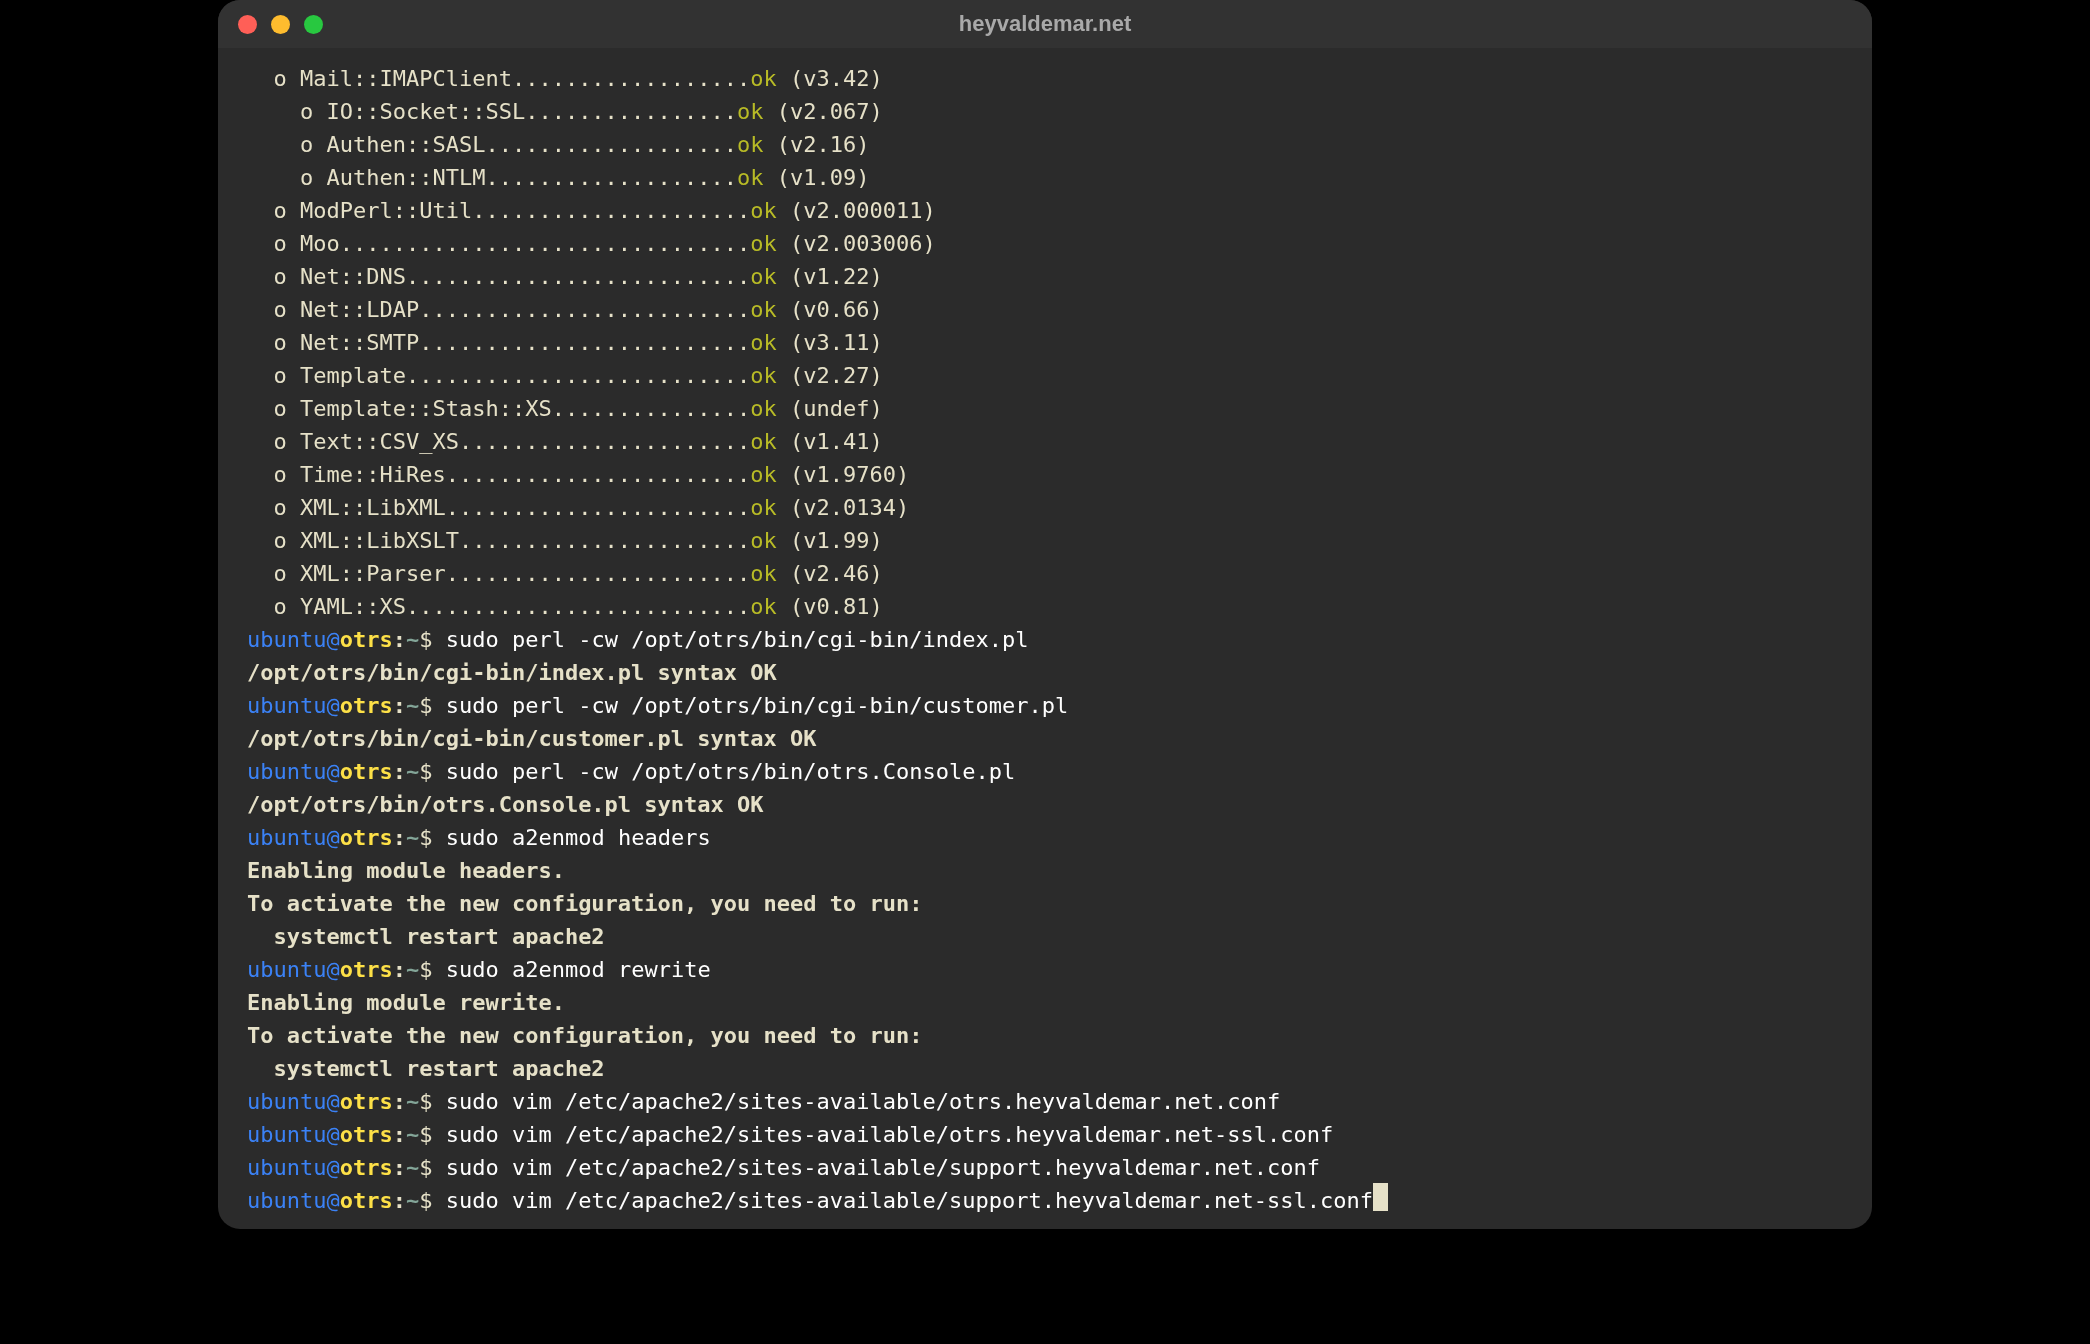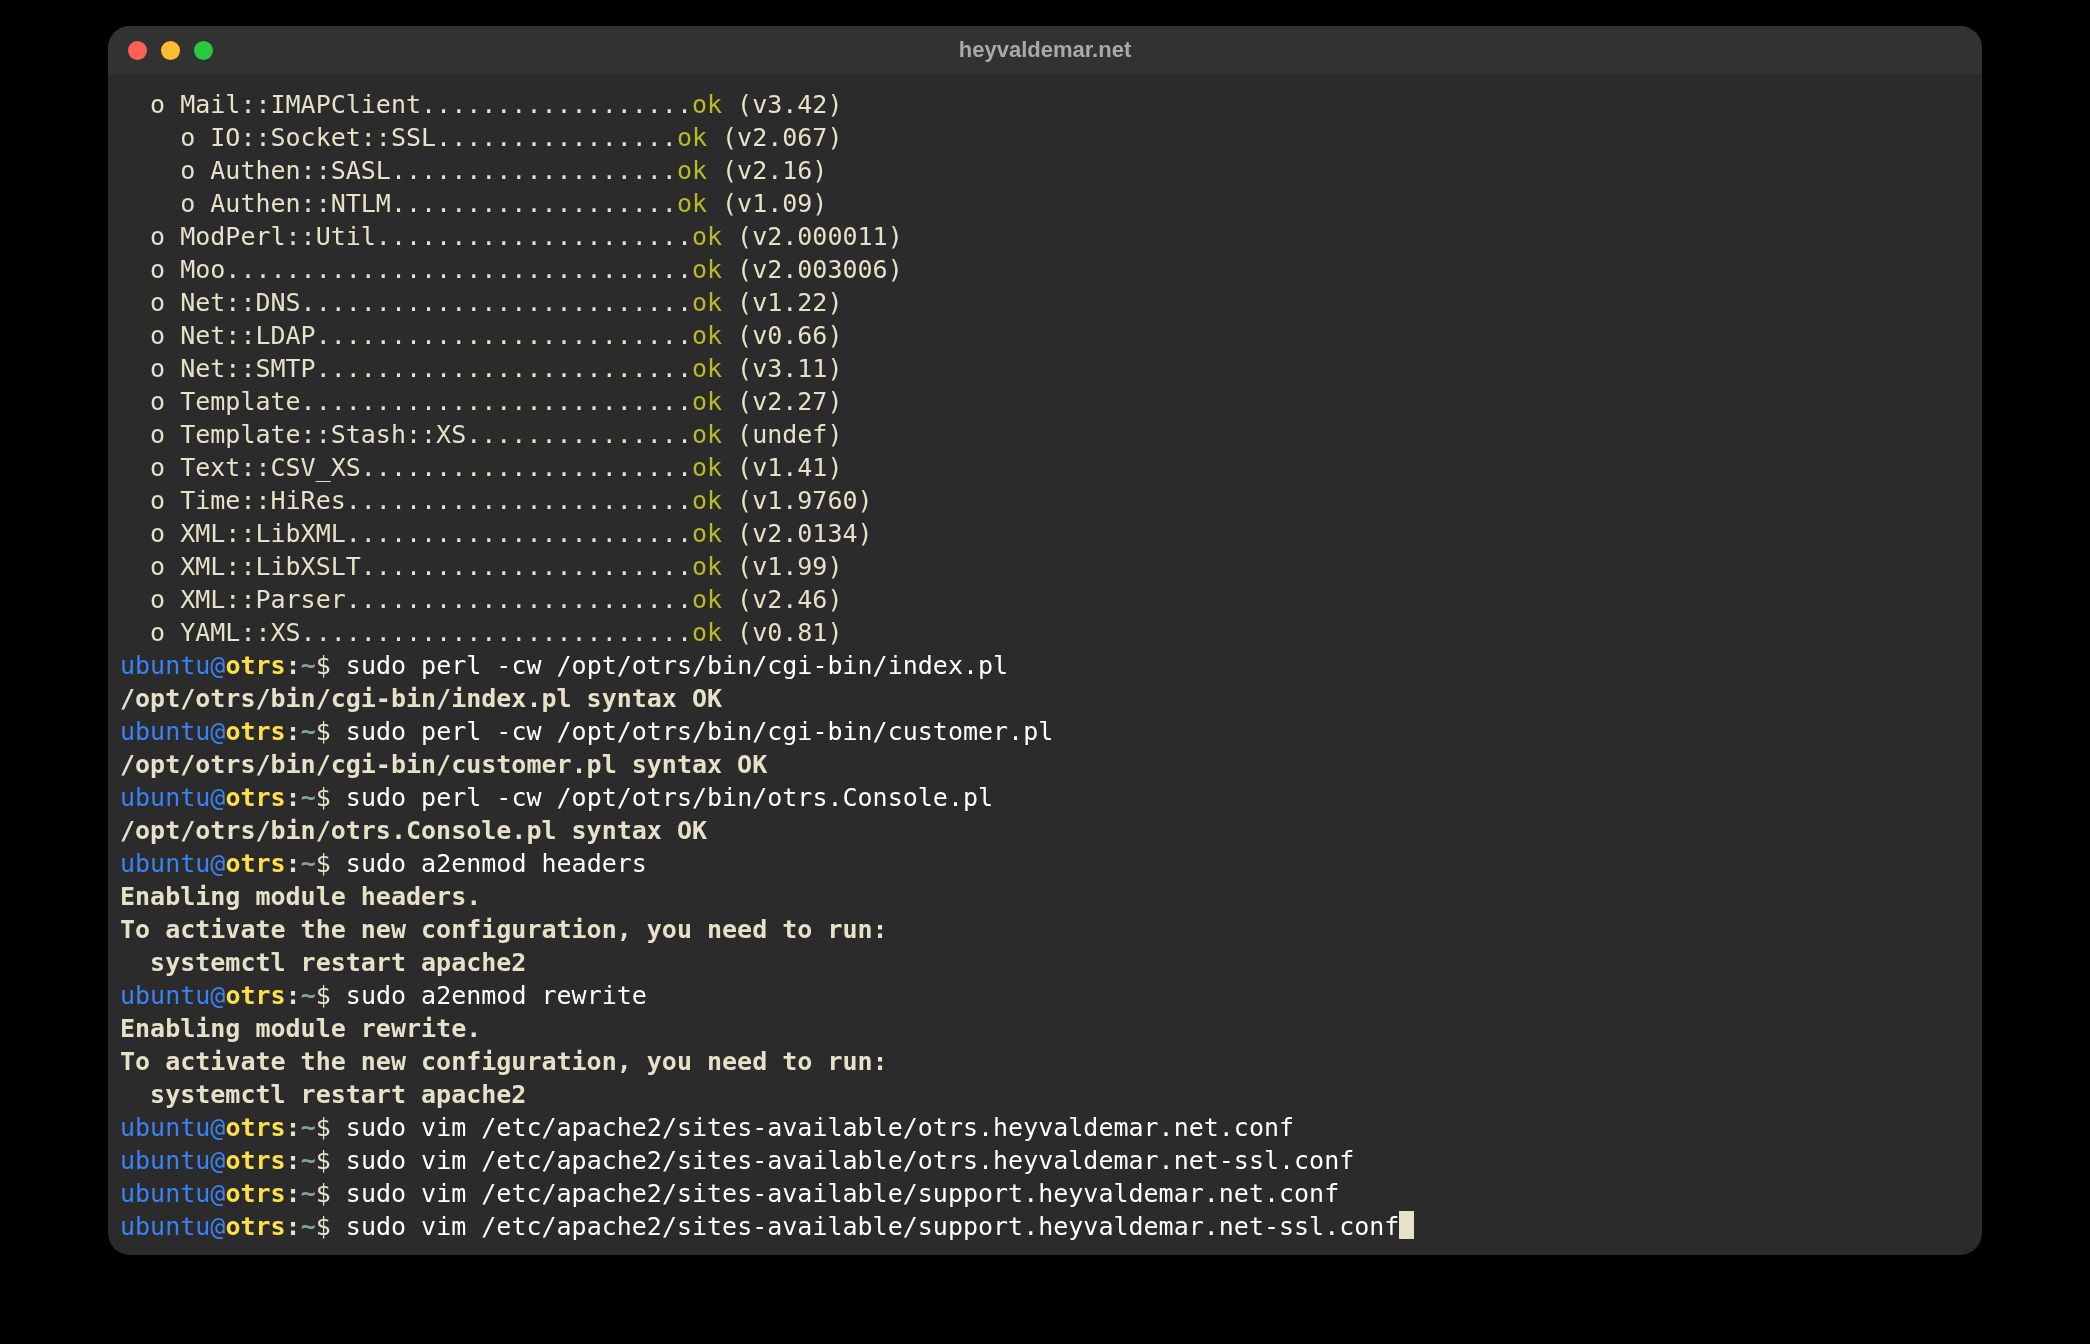--- a/index.html
+++ b/index.html
@@ -1,25 +1,24 @@
 <!DOCTYPE html>
 <html><head>
 <meta charset="utf-8">
 <style>
   html,body{margin:0;padding:0;background:#000;}
   body{display:flex;justify-content:center;align-items:flex-start;padding:0;}
   .window{
-    width:1874px;
+    width:1654px;
     background:#2b2b2b;
     border-radius:22px;
     overflow:hidden;
     font-family:"Menlo","Consolas","DejaVu Sans Mono","Liberation Mono",monospace;
     color:#e6e1c8;
     box-shadow:0 4px 40px rgba(0,0,0,.5);
-    margin-top:26px;
   }
   .titlebar{
     height:48px;
     display:flex;
     align-items:center;
     padding:0 20px;
     background:#323232;
     position:relative;
   }
   .traffic{display:flex;gap:14px;align-items:center;}
@@ -29,22 +28,22 @@
   .dot.green{background:#28c840;}
   .title{
     position:absolute;left:0;right:0;
     text-align:center;
     font-family:-apple-system,BlinkMacSystemFont,"Segoe UI",Arial,sans-serif;
     font-size:22px;font-weight:600;
     color:#a9a9a9;
     pointer-events:none;
   }
   .term{
-    padding:14px 12px 12px 12px;
-    font-size:25px;
+    padding:14px 12px 12px 29px;
+    font-size:22px;
     line-height:33px;
     white-space:pre;
     letter-spacing:0;
   }
   .line{white-space:pre;}
   .ok{color:#b8bb26;}
   .ver{color:#e6e1c8;}
   .mod{color:#e6e1c8;}
   .prompt-user{color:#3b82f6;font-weight:normal;}
   .prompt-host{color:#fde047;font-weight:bold;}

